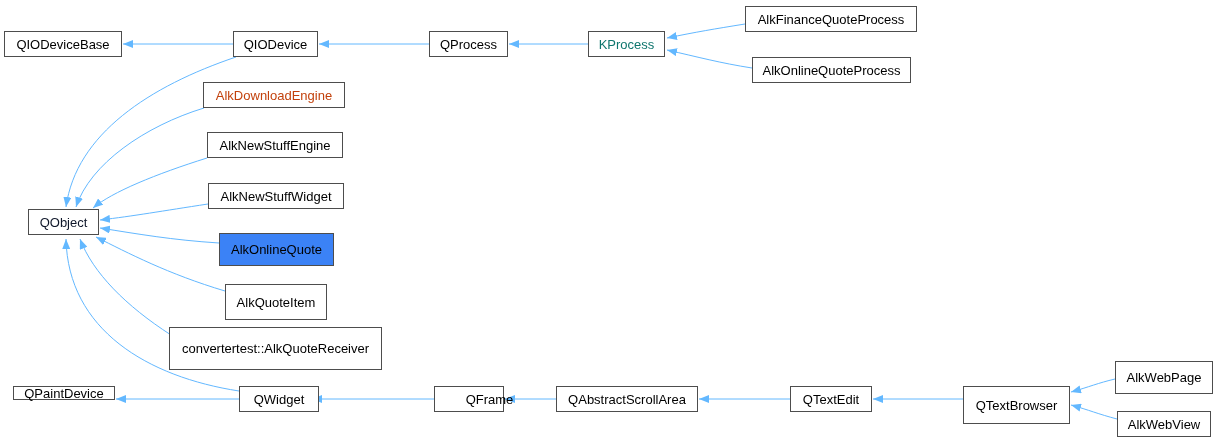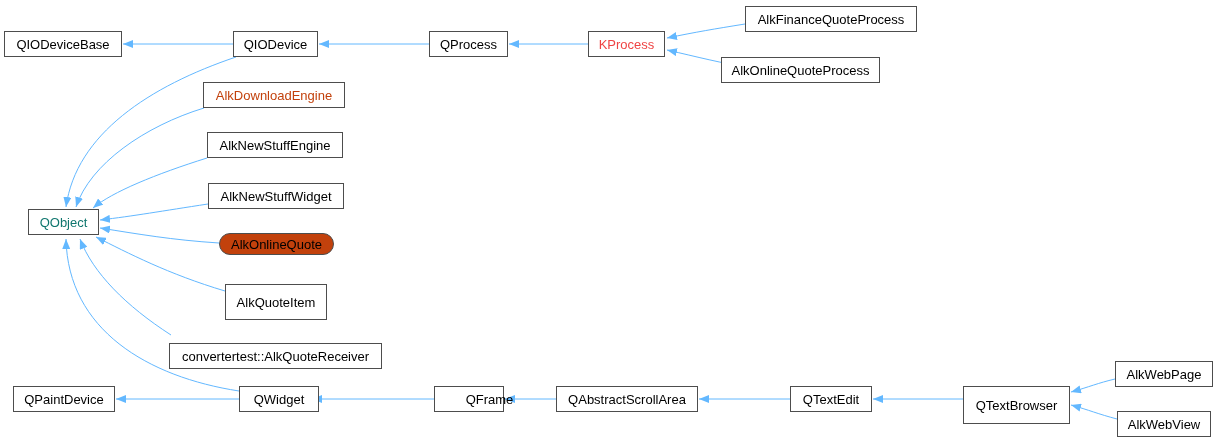--- a/index.html
+++ b/index.html
@@ -76,68 +76,68 @@
   <div id="node-layer">
       <div class="node" style="left: 4px; top: 31px; width: 118px; height: 26px; border-color: rgb(77, 77, 77); background: rgb(255, 255, 255); color: rgb(0, 0, 0);">
         <span>QIODeviceBase</span>
       </div>
       <div class="node" style="left: 233px; top: 31px; width: 85px; height: 26px; border-color: rgb(77, 77, 77); background: rgb(255, 255, 255); color: rgb(0, 0, 0);">
         <span>QIODevice</span>
       </div>
       <div class="node" style="left: 429px; top: 31px; width: 79px; height: 26px; border-color: rgb(77, 77, 77); background: rgb(255, 255, 255); color: rgb(0, 0, 0);">
         <span>QProcess</span>
       </div>
-      <div class="node" style="left: 588px; top: 31px; width: 77px; height: 26px; border-color: rgb(77, 77, 77); background: rgb(255, 255, 255); color: #ef4444;">
+      <div class="node" style="left: 588px; top: 31px; width: 77px; height: 26px; border-color: rgb(77, 77, 77); background: rgb(255, 255, 255); color: #0f766e;">
         <span>KProcess</span>
       </div>
       <div class="node" style="left: 745px; top: 6px; width: 172px; height: 26px; border-color: rgb(77, 77, 77); background: rgb(255, 255, 255); color: rgb(0, 0, 0);">
         <span>AlkFinanceQuoteProcess</span>
       </div>
-      <div class="node" style="left: 721px; top: 57px; width: 159px; height: 26px; border-color: rgb(77, 77, 77); background: rgb(255, 255, 255); color: rgb(0, 0, 0);">
+      <div class="node" style="left: 752px; top: 57px; width: 159px; height: 26px; border-color: rgb(77, 77, 77); background: rgb(255, 255, 255); color: rgb(0, 0, 0);">
         <span>AlkOnlineQuoteProcess</span>
       </div>
-      <div class="node" style="left: 28px; top: 209px; width: 71px; height: 26px; border-color: rgb(77, 77, 77); background: rgb(255, 255, 255); color: #0f766e;">
+      <div class="node" style="left: 28px; top: 209px; width: 71px; height: 26px; border-color: rgb(77, 77, 77); background: rgb(255, 255, 255); color: #0f172a;">
         <span>QObject</span>
       </div>
       <div class="node" style="left: 203px; top: 82px; width: 142px; height: 26px; border-color: rgb(77, 77, 77); background: rgb(255, 255, 255); color: #c2410c;">
         <span>AlkDownloadEngine</span>
       </div>
       <div class="node" style="left: 207px; top: 132px; width: 136px; height: 26px; border-color: rgb(77, 77, 77); background: rgb(255, 255, 255); color: rgb(0, 0, 0);">
         <span>AlkNewStuffEngine</span>
       </div>
       <div class="node" style="left: 208px; top: 183px; width: 136px; height: 26px; border-color: rgb(77, 77, 77); background: rgb(255, 255, 255); color: rgb(0, 0, 0);">
         <span>AlkNewStuffWidget</span>
       </div>
-      <div class="node" style="left: 219px; top: 233px; width: 115px; height: 22px; border-color: rgb(77, 77, 77); background: #c2410c; color: rgb(0, 0, 0); border-radius: 11px;">
+      <div class="node" style="left: 219px; top: 233px; width: 115px; height: 33px; border-color: rgb(77, 77, 77); background: #3b82f6; color: rgb(0, 0, 0);">
         <span>AlkOnlineQuote</span>
       </div>
       <div class="node" style="left: 225px; top: 284px; width: 102px; height: 36px; border-color: rgb(77, 77, 77); background: rgb(255, 255, 255); color: rgb(0, 0, 0);">
         <span>AlkQuoteItem</span>
       </div>
-      <div class="node" style="left: 169px; top: 343px; width: 213px; height: 26px; border-color: rgb(77, 77, 77); background: rgb(255, 255, 255); color: rgb(0, 0, 0);">
+      <div class="node" style="left: 169px; top: 327px; width: 213px; height: 43px; border-color: rgb(77, 77, 77); background: rgb(255, 255, 255); color: rgb(0, 0, 0);">
         <span>convertertest::AlkQuoteReceiver</span>
       </div>
-      <div class="node" style="left: 13px; top: 386px; width: 102px; height: 26px; border-color: rgb(77, 77, 77); background: rgb(255, 255, 255); color: rgb(0, 0, 0);">
+      <div class="node" style="left: 13px; top: 386px; width: 102px; height: 14px; border-color: rgb(77, 77, 77); background: rgb(255, 255, 255); color: rgb(0, 0, 0);">
         <span>QPaintDevice</span>
       </div>
       <div class="node" style="left: 239px; top: 386px; width: 80px; height: 26px; border-color: rgb(77, 77, 77); background: rgb(255, 255, 255); color: rgb(0, 0, 0);">
         <span>QWidget</span>
       </div>
       <div class="node" style="left: 434px; top: 386px; width: 70px; height: 26px; border-color: rgb(77, 77, 77); background: rgb(255, 255, 255); color: rgb(0, 0, 0); padding-left: 41px;">
         <span>QFrame</span>
       </div>
       <div class="node" style="left: 556px; top: 386px; width: 142px; height: 26px; border-color: rgb(77, 77, 77); background: rgb(255, 255, 255); color: rgb(0, 0, 0);">
         <span>QAbstractScrollArea</span>
       </div>
       <div class="node" style="left: 790px; top: 386px; width: 82px; height: 26px; border-color: rgb(77, 77, 77); background: rgb(255, 255, 255); color: rgb(0, 0, 0);">
         <span>QTextEdit</span>
       </div>
       <div class="node" style="left: 963px; top: 386px; width: 107px; height: 38px; border-color: rgb(77, 77, 77); background: rgb(255, 255, 255); color: rgb(0, 0, 0);">
         <span>QTextBrowser</span>
       </div>
-      <div class="node" style="left: 1115px; top: 361px; width: 98px; height: 26px; border-color: rgb(77, 77, 77); background: rgb(255, 255, 255); color: rgb(0, 0, 0);">
+      <div class="node" style="left: 1115px; top: 361px; width: 98px; height: 33px; border-color: rgb(77, 77, 77); background: rgb(255, 255, 255); color: rgb(0, 0, 0);">
         <span>AlkWebPage</span>
       </div>
       <div class="node" style="left: 1117px; top: 411px; width: 94px; height: 26px; border-color: rgb(77, 77, 77); background: rgb(255, 255, 255); color: rgb(0, 0, 0);">
         <span>AlkWebView</span>
       </div>
     </div>
 </div>
 
 </body></html>

